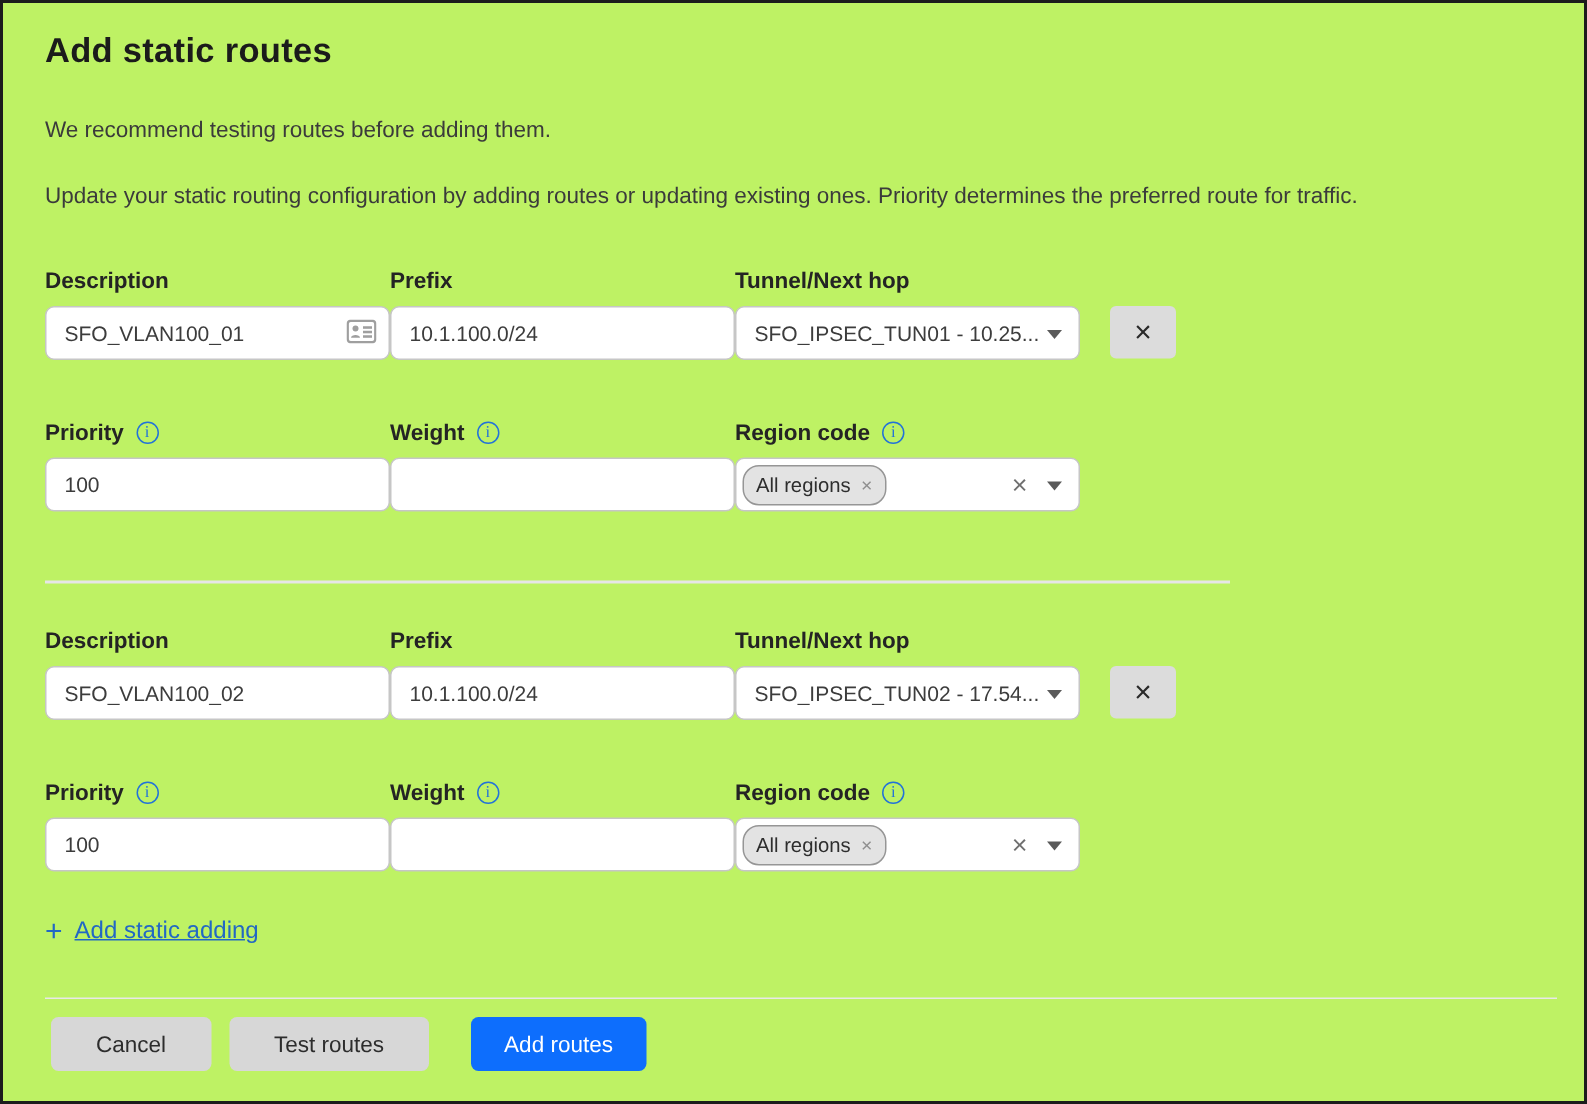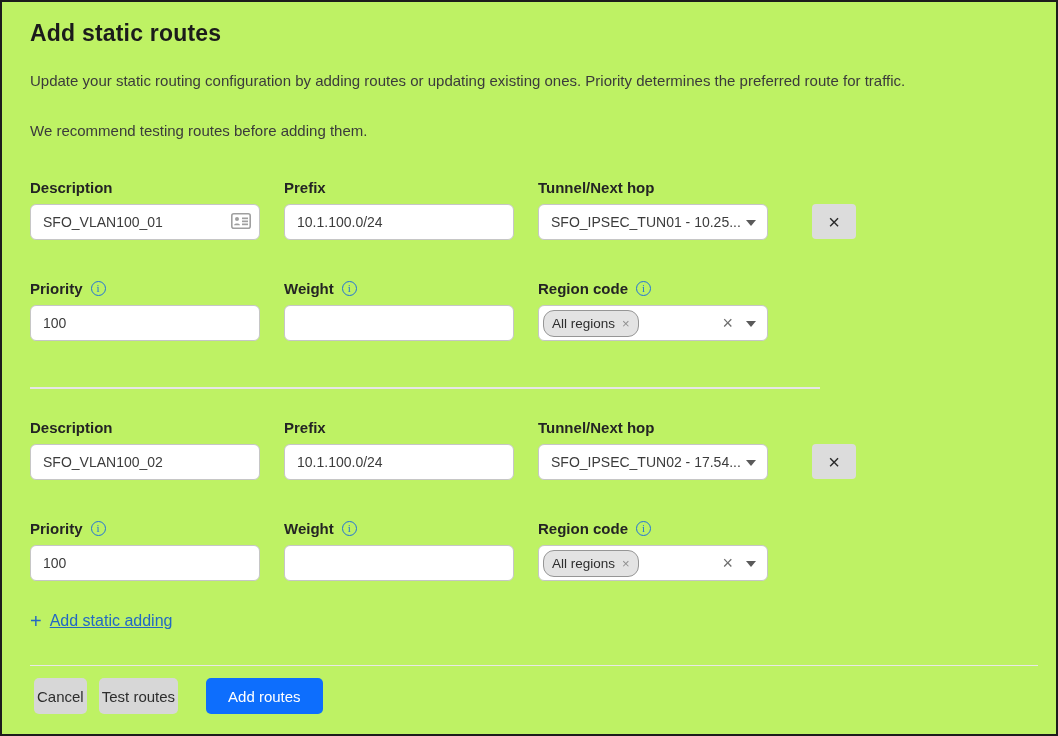--- a/index.html
+++ b/index.html
@@ -28,21 +28,21 @@
     color: #3b3b3b;
     line-height: 20px;
   }
   p.intro.first { margin-top: 24px; }
   p.intro.second { margin-top: 30px; }
 
   .routes-area { margin-top: 36px; }
 
   .field-row {
     display: flex;
-    gap: 24px;
+    gap: 0;
     align-items: flex-start;
   }
   .field-row + .field-row { margin-top: 38px; }
   .field {
     width: 230px;
     display: flex;
     flex-direction: column;
   }
   .field-label {
     font-size: 15px;
@@ -191,42 +191,42 @@
     align-items: center;
     padding-left: 4px;
   }
   .btn {
     height: 36px;
     border: none;
     border-radius: 5px;
     font-family: "Liberation Sans", sans-serif;
     font-size: 15px;
     cursor: pointer;
-    padding: 0 3px;
+    padding: 0 30px;
   }
   .btn-gray {
     background: #d7d7d7;
     color: #2d2d2d;
   }
   .btn-primary {
     background: #0d6efd;
     color: #ffffff;
     padding: 0 22px;
     margin-left: 16px;
   }
 </style>
 </head>
 <body>
 
 <div class="dialog">
 
   <h1 class="page-title">Add static routes</h1>
 
+  <p class="intro second">We recommend testing routes before adding them.</p>
   <p class="intro first">Update your static routing configuration by adding routes or updating existing ones. Priority determines the preferred route for traffic.</p>
-  <p class="intro second">We recommend testing routes before adding them.</p>
 
   <div class="routes-area">
 
     <div>
       <div class="field-row">
         <div class="field">
           <div class="field-label">Description</div>
           <div class="input-wrap">
             <input class="text-input" type="text" value="SFO_VLAN100_01" style="">
             <svg class="autofill-icon" viewBox="0 0 20 16">

